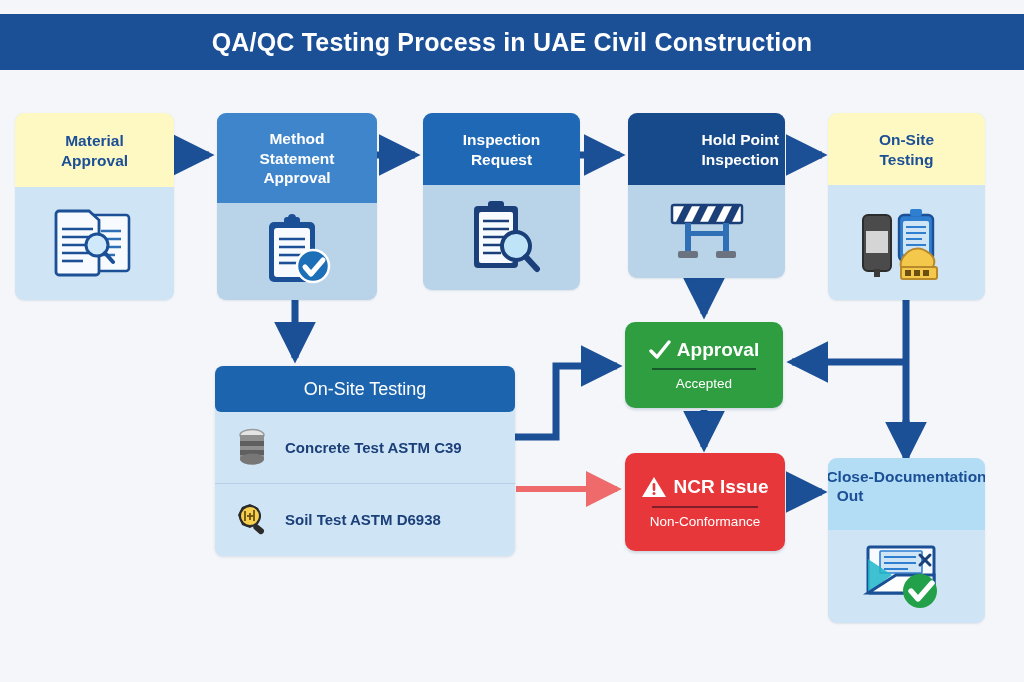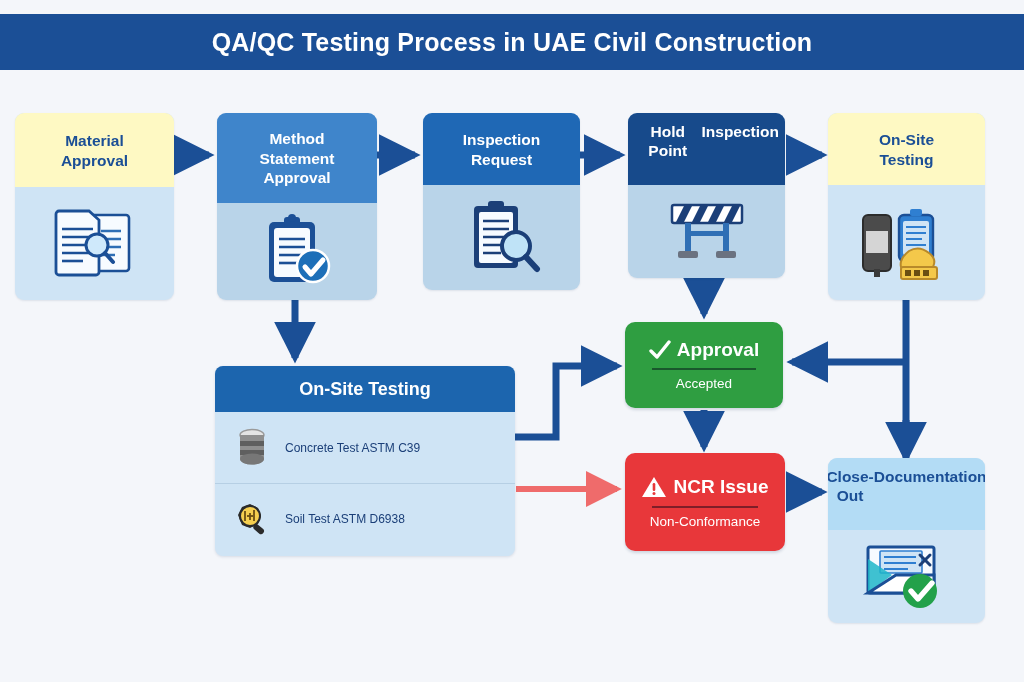--- a/index.html
+++ b/index.html
@@ -70,32 +70,32 @@
     border-radius: 8px;
     overflow: hidden;
     background: #cfe4f5;
     box-shadow: 0 1px 3px rgba(20,50,90,0.13);
   }
   #testing-table .tbl-head {
     height: 46px;
     background: #1c65ae;
     color: #fff;
     font-size: 18px;
-    font-weight: bold;
-    display: flex; align-items: center; justify-content: center;
+    font-weight: normal;
+    display: flex; align-items: center; justify-content: center; border-radius: 6px;
   }
   #testing-table .tbl-row {
     height: 71px;
     display: flex;
     align-items: center;
     padding-left: 16px;
     box-sizing: border-box;
     color: #1b3f78;
-    font-size: 12px;
-    font-weight: normal;
+    font-size: 15px;
+    font-weight: bold;
   }
   #testing-table .tbl-row + .tbl-row { border-top: 1.5px solid #b6cfe4; }
   #testing-table .row-icon {
     width: 42px; height: 42px;
     flex: 0 0 42px;
     margin-right: 12px;
     display: flex; align-items: center; justify-content: center;
   }
   
   .decision {
@@ -261,21 +261,21 @@
             <line x1="23" y1="57" x2="41" y2="57"></line>
           </g>
           <circle cx="56" cy="50" r="14" fill="#bfe3f7" stroke="#1b3f78" stroke-width="4"></circle>
           <line x1="66" y1="61" x2="77" y2="73" stroke="#1b3f78" stroke-width="6" stroke-linecap="round"></line>
         </svg>
       </span>
     </div>
   </div>
 
   <div class="card" id="step-hold-point" style="left:628px; top:113px; width:157px; height:165px; --headh:72px;">
-    <div class="card-head head-navy" style="height:72px; display:flex; justify-content:center;">
+    <div class="card-head head-navy" style="height:72px; display:flex; flex-direction:column; justify-content:center;text-align:right;">
       <div>Hold Point</div>
       <div>Inspection</div>
     </div>
     <div class="card-body">
       <span>
         <svg class="icon-svg" width="86" height="62" viewBox="0 0 86 62">
           <rect x="8" y="4" width="70" height="18" rx="2" fill="#ffffff" stroke="#1b3f78" stroke-width="2.5"></rect>
           <g fill="#1b3f78">
             <polygon points="12,21 20,5 28,5 20,21"></polygon>
             <polygon points="28,21 36,5 44,5 36,21"></polygon>

